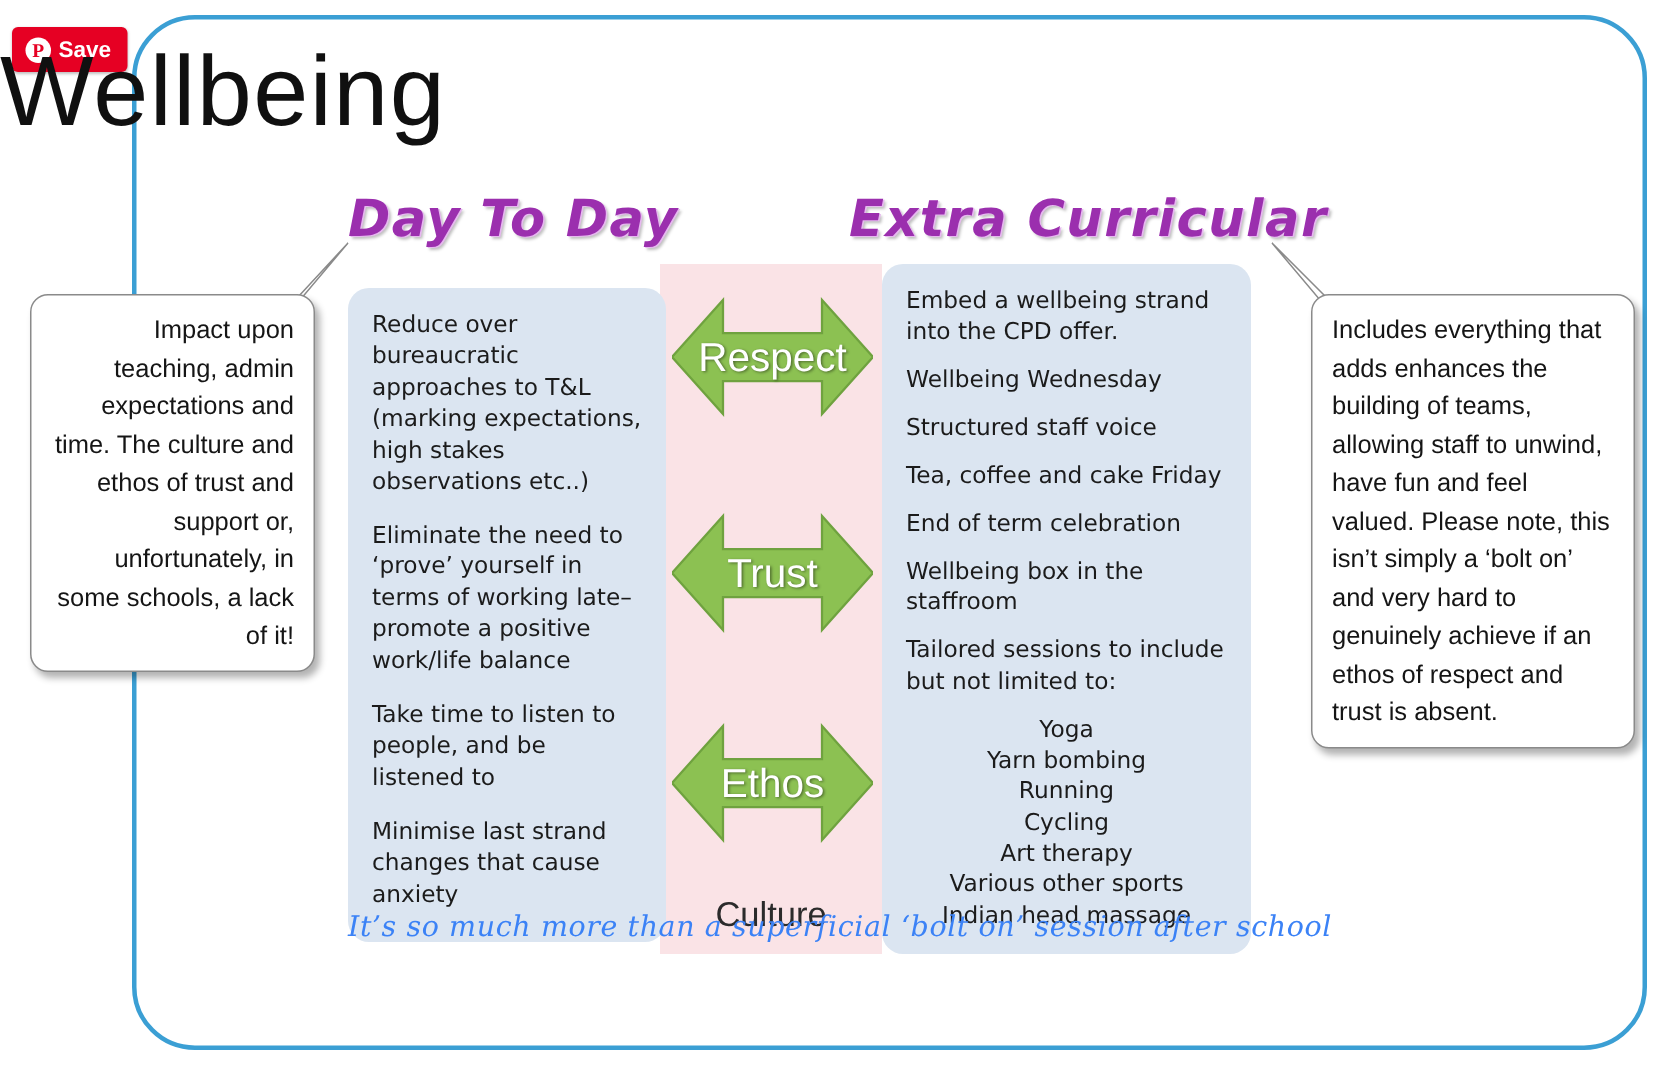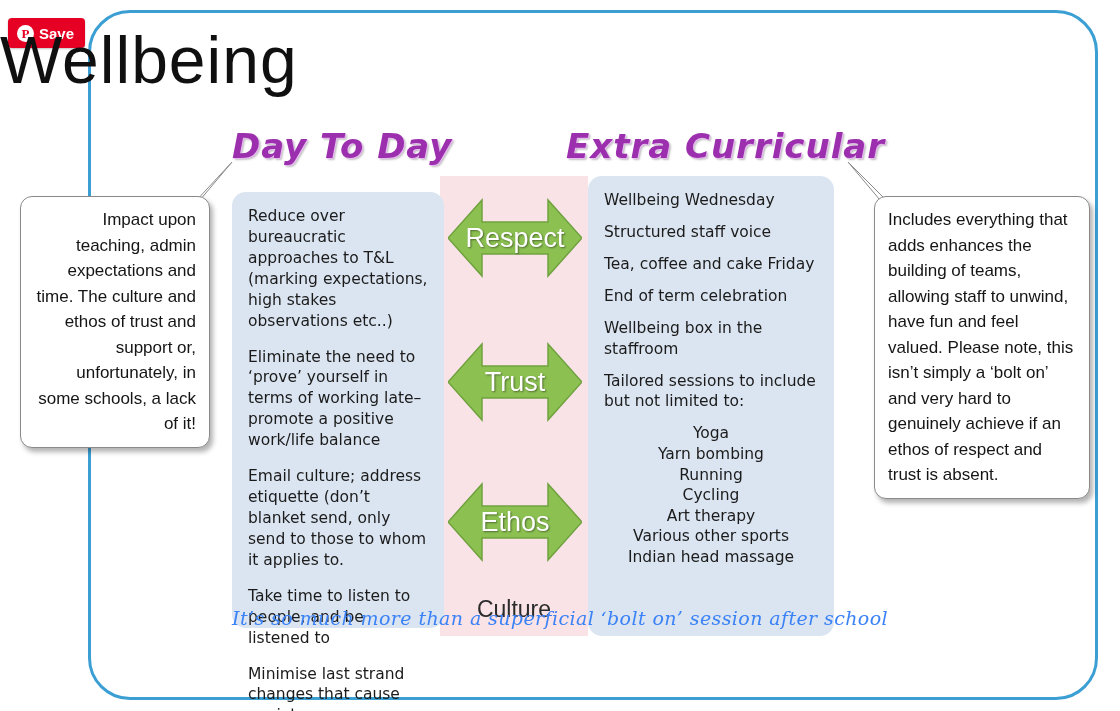--- a/index.html
+++ b/index.html
@@ -235,26 +235,26 @@
 <div id="main-title">Wellbeing</div>
 
 <div class="col-heading" id="heading-day">Day To Day</div>
 <div class="col-heading" id="heading-extra">Extra Curricular</div>
 
 <div id="culture-band"></div>
 
 <div class="panel" id="panel-left">
   <p>Reduce over bureaucratic approaches to T&amp;L (marking expectations, high stakes observations etc..)</p>
   <p>Eliminate the need to ‘prove’ yourself in terms of working late–promote a positive work/life balance</p>
-  <p>Email culture; address etiquette (don’t blanket send, only send to those to whom it applies to.</p>
   <p>Take time to listen to people, and be listened to</p>
   <p>Minimise last strand changes that cause anxiety</p>
 </div>
 
 <div class="panel" id="panel-right">
+  <p>Embed a wellbeing strand into the CPD offer.</p>
   <p>Wellbeing Wednesday</p>
   <p>Structured staff voice</p>
   <p>Tea, coffee and cake Friday</p>
   <p>End of term celebration</p>
   <p>Wellbeing box in the staffroom</p>
   <p>Tailored sessions to include but not limited to:</p>
   <ul class="sub-list">
     <li>Yoga</li>
     <li>Yarn bombing</li>
     <li>Running</li>

